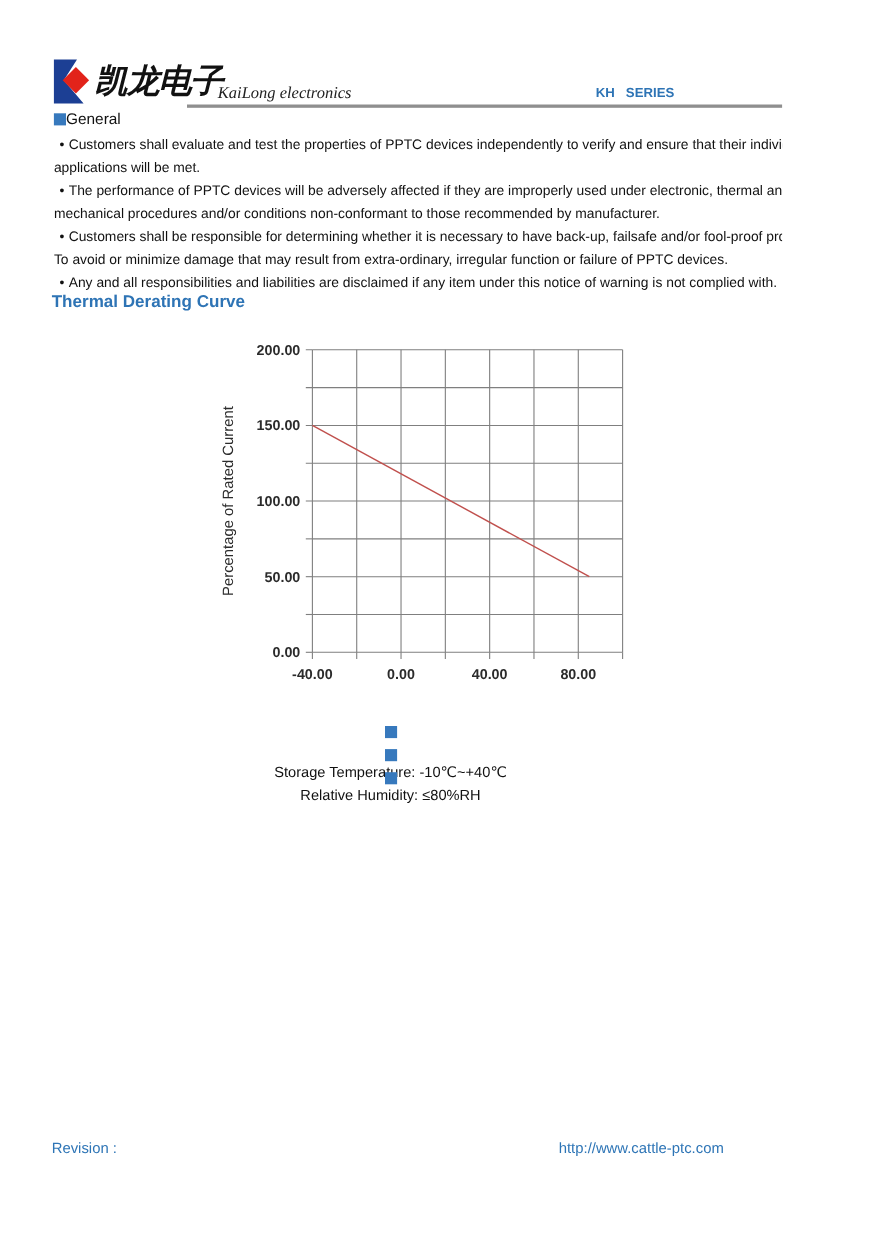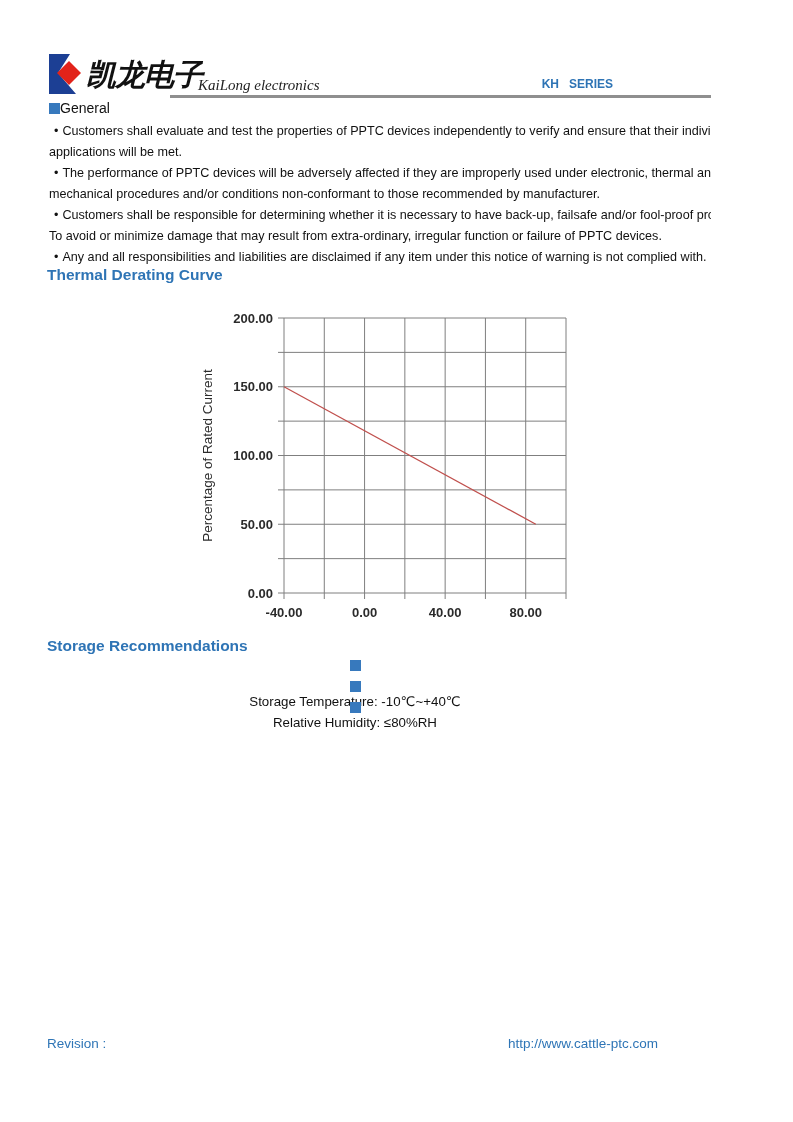--- a/index.html
+++ b/index.html
@@ -119,21 +119,20 @@
       <text x="330.71428571428567" y="316" text-anchor="middle" class="tick">80.00</text>
       <text x="78" y="296.5" text-anchor="end" class="tick">0.00</text>
       <text x="78" y="227.75" text-anchor="end" class="tick">50.00</text>
       <text x="78" y="159" text-anchor="end" class="tick">100.00</text>
       <text x="78" y="90.25" text-anchor="end" class="tick">150.00</text>
       <text x="78" y="21.5" text-anchor="end" class="tick">200.00</text>
       <text x="17" y="154.5" text-anchor="middle" class="axis-title" transform="rotate(-90 17 154.5)">Percentage of Rated Current</text>
       <polyline points="89,85.75 340.78571428571433,223.25" fill="none" stroke="#c0504d" stroke-width="1.3"></polyline>
     </svg>
 
-  <div class="h-blue h-storage">Storage Recommendations</div>
   <div class="storage-list">
     <div class="storage-item">
       <span class="sq"></span>
       <span class="txt">Storage Temperature: -10℃~+40℃</span>
     </div>
     <div class="storage-item">
       <span class="sq"></span>
       <span class="txt">Relative Humidity: ≤80%RH</span>
     </div>
     <div class="storage-item">

